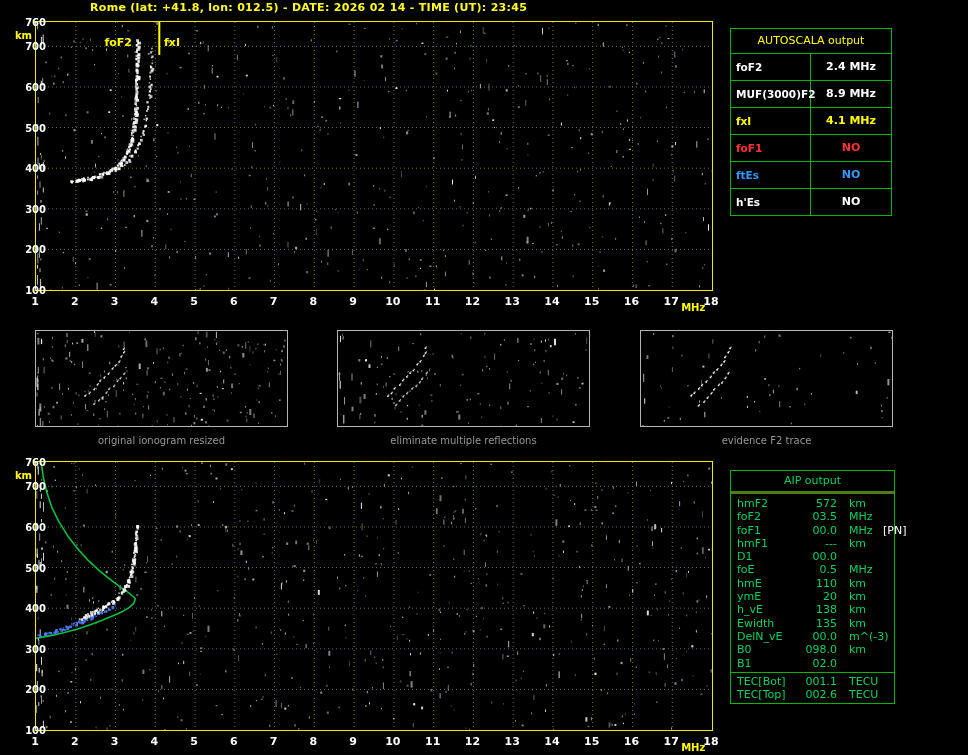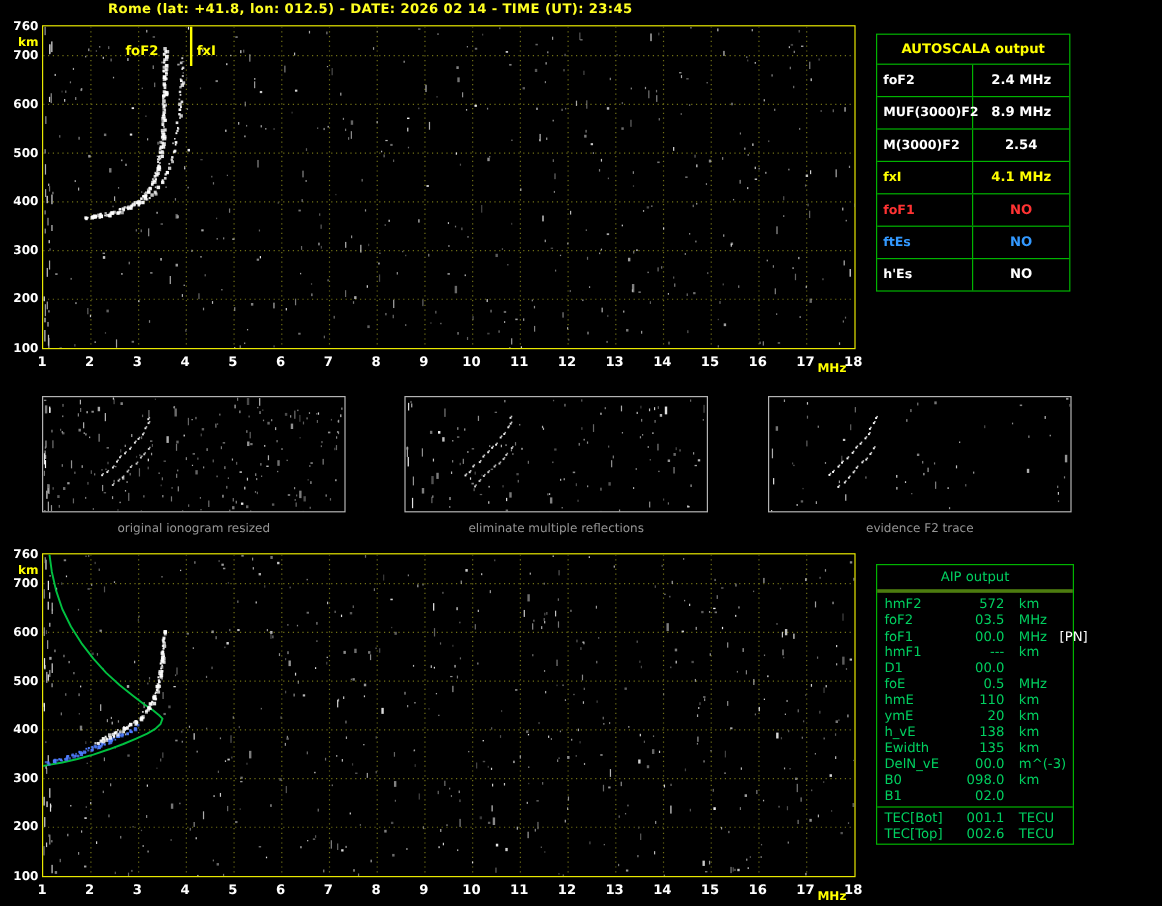--- a/index.html
+++ b/index.html
@@ -3,29 +3,29 @@
 <meta charset="utf-8">
 <style>
   html,body{margin:0;padding:0;background:#000;}
   #app{position:relative;width:968px;height:755px;background:#000;overflow:hidden;
        font-family:"DejaVu Sans",sans-serif;}
   .title{position:absolute;left:90px;top:1px;color:#ffff22;font-size:11px;font-weight:bold;letter-spacing:.3px;}
   .plot{position:absolute;width:678px;height:270px;box-sizing:border-box;border:1px solid #e8e800;background:#000;}
   .plot-top{left:35px;top:21px;}
   .plot-bottom{left:35px;top:461px;}
   .plot svg{display:block;}
-  .ytick{position:absolute;width:26px;text-align:right;color:#fff;font-size:10px;font-weight:bold;left:6px;}
+  .ytick{position:absolute;width:26px;text-align:right;color:#fff;font-size:10px;font-weight:bold;left:20px;}
   .yunit{position:absolute;width:26px;text-align:right;color:#ffff00;font-size:10px;font-weight:bold;left:6px;}
   .xtick{position:absolute;width:22px;text-align:center;color:#fff;font-size:11px;font-weight:bold;}
   .xunit{position:absolute;color:#ffff00;font-size:10px;font-weight:bold;}
   .annot{position:absolute;color:#ffff00;font-size:11px;font-weight:bold;}
   #fof2Label{left:96px;top:36px;width:36px;text-align:right;}
   #fxiLabel{left:164px;top:36px;}
   .autoscala{position:absolute;left:730px;top:28px;width:160px;border:1px solid #00b400;background:#000;}
-  .autoscala .hdr{height:24px;line-height:24px;text-align:center;color:#ffff00;font-size:11px;font-weight:bold;border-bottom:1px solid #00b400;}
+  .autoscala .hdr{height:24px;line-height:24px;text-align:center;color:#ffff00;font-size:11px;font-weight:normal;border-bottom:1px solid #00b400;}
   .autoscala .trow{display:flex;height:26px;line-height:26px;border-bottom:1px solid #00b400;font-weight:bold;}
   .autoscala .trow:last-child{border-bottom:none;}
   .autoscala .lbl{width:74px;padding-left:5px;border-right:1px solid #00b400;font-size:10.5px;white-space:nowrap;}
   .autoscala .val{flex:1;text-align:center;font-size:11px;}
   .thumb{position:absolute;top:330px;width:253px;height:97px;box-sizing:border-box;border:1px solid #b4b4b4;background:#000;}
   .caption{position:absolute;top:435px;width:253px;text-align:center;color:#969696;font-size:10px;}
   .aip{position:absolute;left:730px;top:470px;width:163px;border:1px solid #00b400;background:#000;color:#00d060;font-size:11px;}
   .aip .hdr{height:20px;line-height:20px;text-align:center;border-bottom:3px solid #4d7c0f;font-size:11px;}
   .aip .rows{padding:3px 0 2px 0;}
   .aip .arow{display:grid;grid-template-columns:64px 42px 44px auto;height:13.3px;line-height:13px;white-space:nowrap;}
@@ -800,24 +800,20 @@
   <div class="autoscala">
     <div class="hdr">AUTOSCALA output</div>
     <div id="autoscalaRows">
         <div class="trow">
           <span class="lbl" style="color: rgb(255, 255, 255);">foF2</span>
           <span class="val" style="color: rgb(255, 255, 255);">2.4 MHz</span>
         </div>
         <div class="trow">
           <span class="lbl" style="color: rgb(255, 255, 255);">MUF(3000)F2</span>
           <span class="val" style="color: rgb(255, 255, 255);">8.9 MHz</span>
-        </div>
-        <div class="trow">
-          <span class="lbl" style="color: rgb(255, 255, 255);">M(3000)F2</span>
-          <span class="val" style="color: rgb(255, 255, 255);">2.54</span>
         </div>
         <div class="trow">
           <span class="lbl" style="color: rgb(255, 255, 0);">fxI</span>
           <span class="val" style="color: rgb(255, 255, 0);">4.1 MHz</span>
         </div>
         <div class="trow">
           <span class="lbl" style="color: rgb(255, 51, 51);">foF1</span>
           <span class="val" style="color: rgb(255, 51, 51);">NO</span>
         </div>
         <div class="trow">

